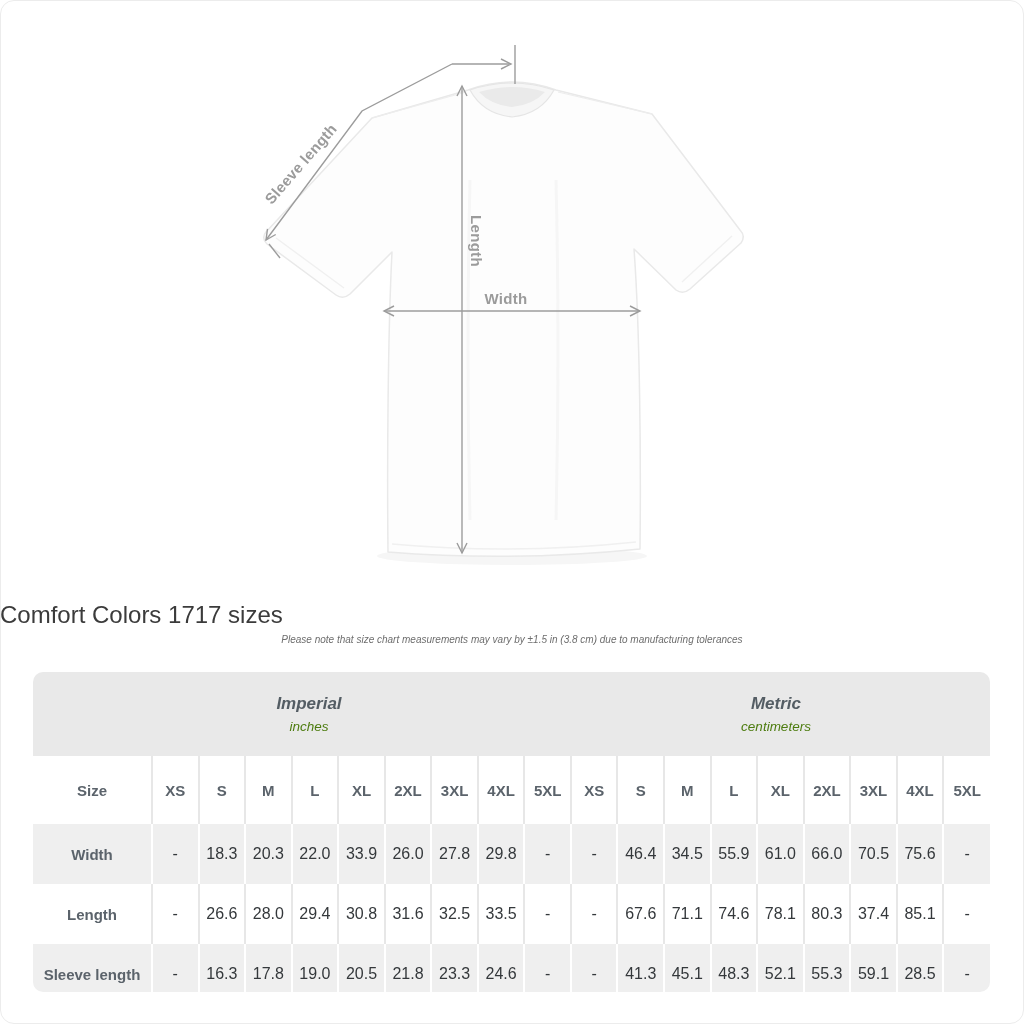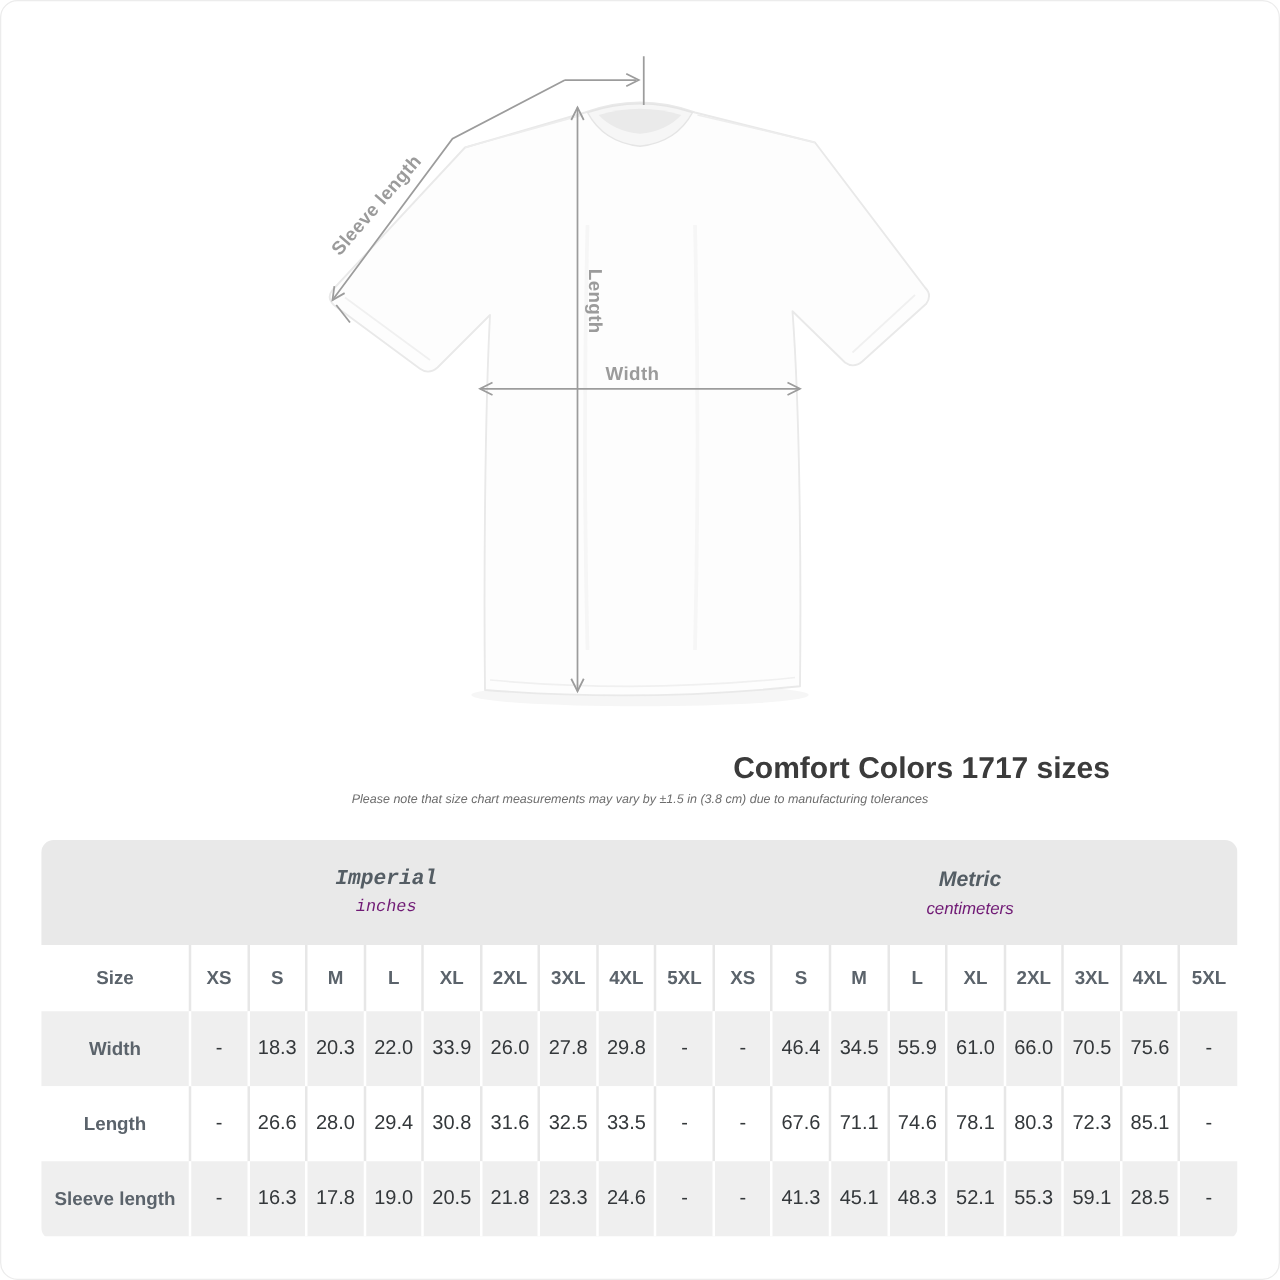--- a/index.html
+++ b/index.html
@@ -12,47 +12,47 @@
     pointer-events:none;box-sizing:border-box;
   }
   
   .shirt-wrap{position:absolute;left:0;top:0;width:1024px;height:600px;}
   .dim-label{
     font-family:"Liberation Sans", sans-serif;font-size:15px;font-weight:bold;
     fill:#9b9b9b;letter-spacing:.3px;
   }
   
   .chart-title{
-    position:absolute;left:0;top:601px;width:888px;text-align:right;
-    font-size:24px;font-weight:bold;color:#3b3b3b;
+    position:absolute;left:0;top:601px;width:888px;text-align:left;
+    font-size:24px;font-weight:normal;color:#3b3b3b;
   }
   .chart-subtitle{
     position:absolute;left:0;top:634px;width:1024px;text-align:center;
     font-size:10px;font-style:italic;color:#6d6d6d;
   }
   
   .size-table-wrap{
     position:absolute;left:33px;top:672px;width:957px;height:320px;
     border-radius:10px;overflow:hidden;background:#ffffff;
   }
   .unit-band{position:relative;height:84px;background:#e9e9e9;}
   .unit-group{
     position:absolute;top:50%;transform:translate(-50%,-50%);
     text-align:center;white-space:nowrap;
   }
-  .unit-imperial{left:276px;font-family:Liberation Mono, monospace;}
+  .unit-imperial{left:276px;}
   .unit-metric{left:743px;}
   .unit-label{font-size:17px;font-weight:bold;font-style:italic;color:#545d64;}
-  .unit-sublabel{font-size:13.5px;font-style:italic;color:#701a75;margin-top:5px;}
+  .unit-sublabel{font-size:13.5px;font-style:italic;color:#4d7c0f;margin-top:5px;}
   table.size-chart{border-collapse:collapse;width:957px;table-layout:fixed;}
   col.c-size{width:119px;}
   .size-chart th,.size-chart td{
     text-align:center;vertical-align:middle;padding:0;
   }
-  tr.hdr-row{height:53px;background:#ffffff;}
+  tr.hdr-row{height:68px;background:#ffffff;}
   tr.hdr-row th{font-size:15px;font-weight:bold;color:#5b636b;}
   tr.data-row{height:60px;}
   tr.row-gray td{background:#efefef;}
   tr.row-white td{background:#ffffff;}
   tr.hdr-row th:not(:last-child),
   tr.row-white td:not(:last-child){border-right:2px solid #e7e7e7;}
   tr.row-gray td:not(:last-child){border-right:2px solid #ffffff;}
   td.row-label{font-size:15px;font-weight:bold;color:#5b636b;}
   td.val{font-size:16px;color:#34383b;}
 </style>
@@ -181,21 +181,21 @@
         <td class="val">31.6</td>
         <td class="val">32.5</td>
         <td class="val">33.5</td>
         <td class="val">-</td>
         <td class="val">-</td>
         <td class="val">67.6</td>
         <td class="val">71.1</td>
         <td class="val">74.6</td>
         <td class="val">78.1</td>
         <td class="val">80.3</td>
-        <td class="val">72.3</td>
+        <td class="val">37.4</td>
         <td class="val">85.1</td>
         <td class="val">-</td>
       </tr>
       <tr class="data-row row-gray">
         <td class="row-label">Sleeve length</td>
         <td class="val">-</td>
         <td class="val">16.3</td>
         <td class="val">17.8</td>
         <td class="val">19.0</td>
         <td class="val">20.5</td>

